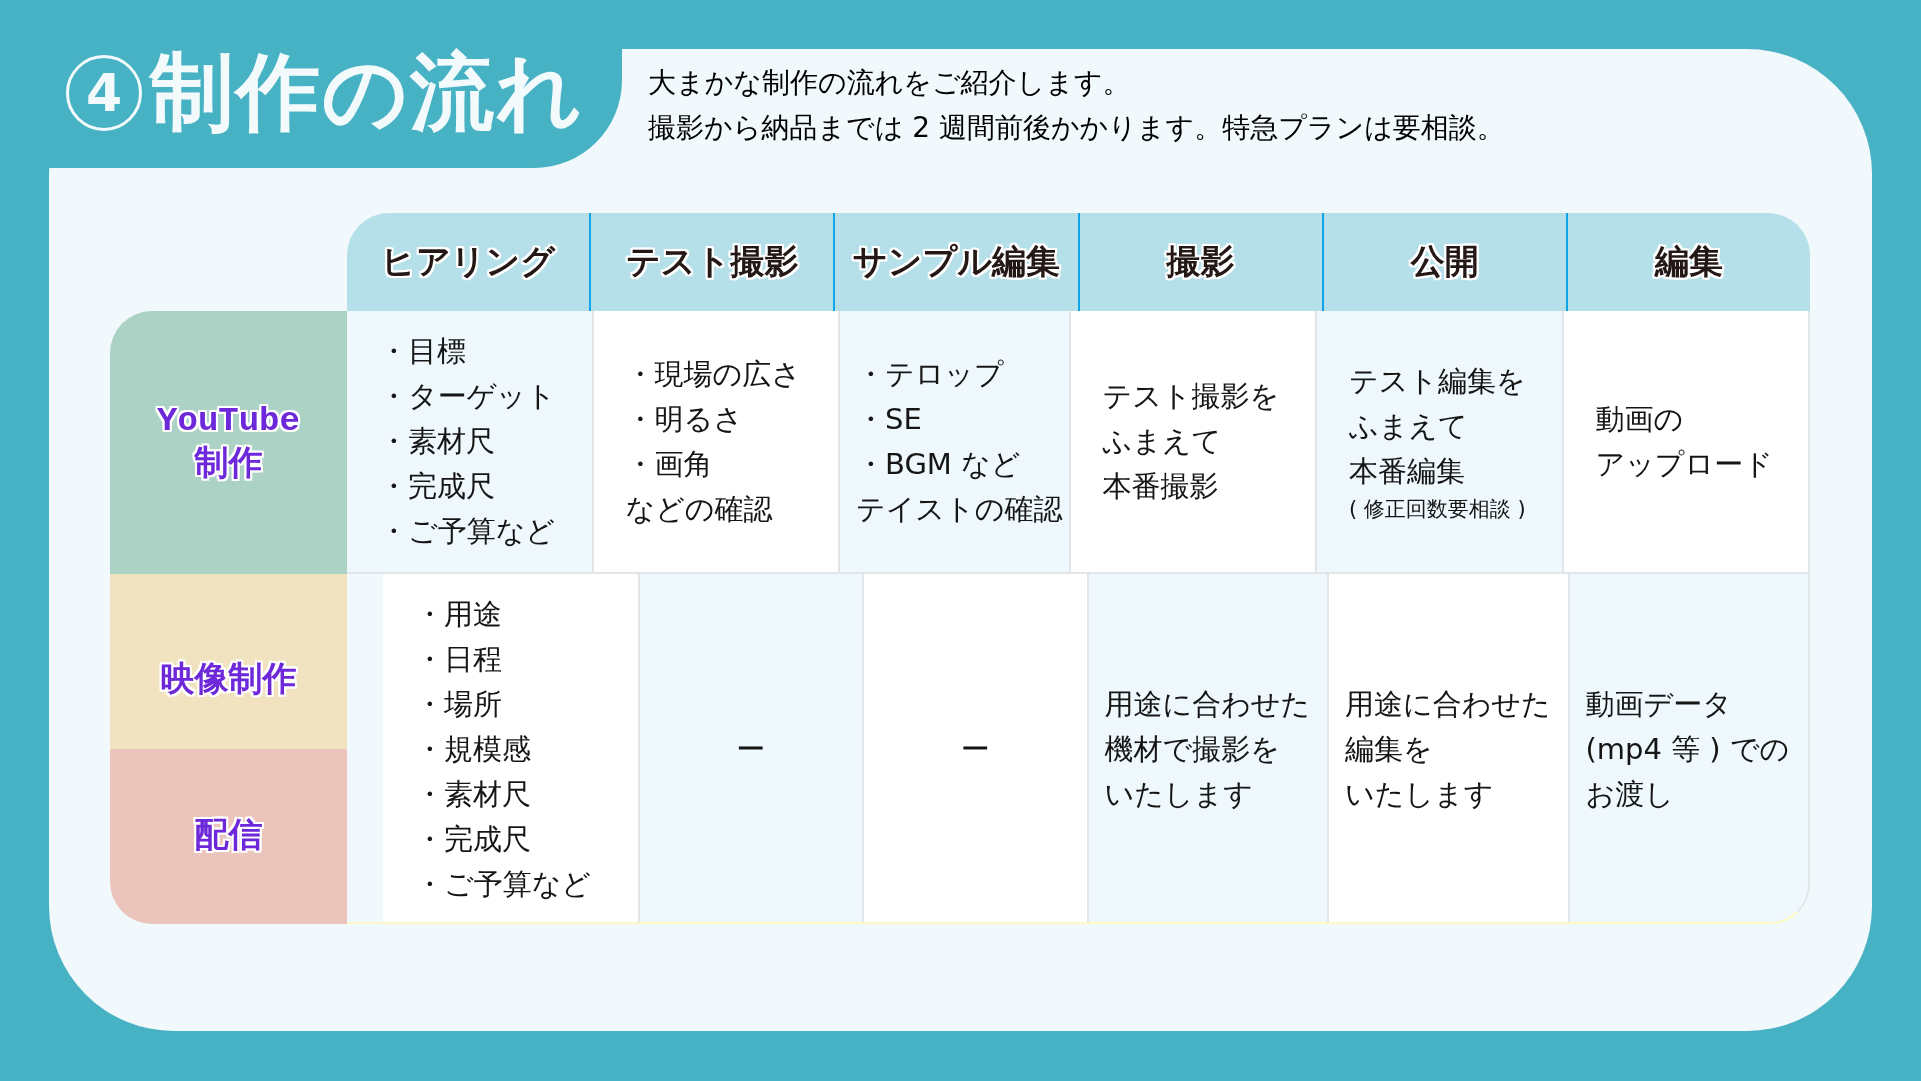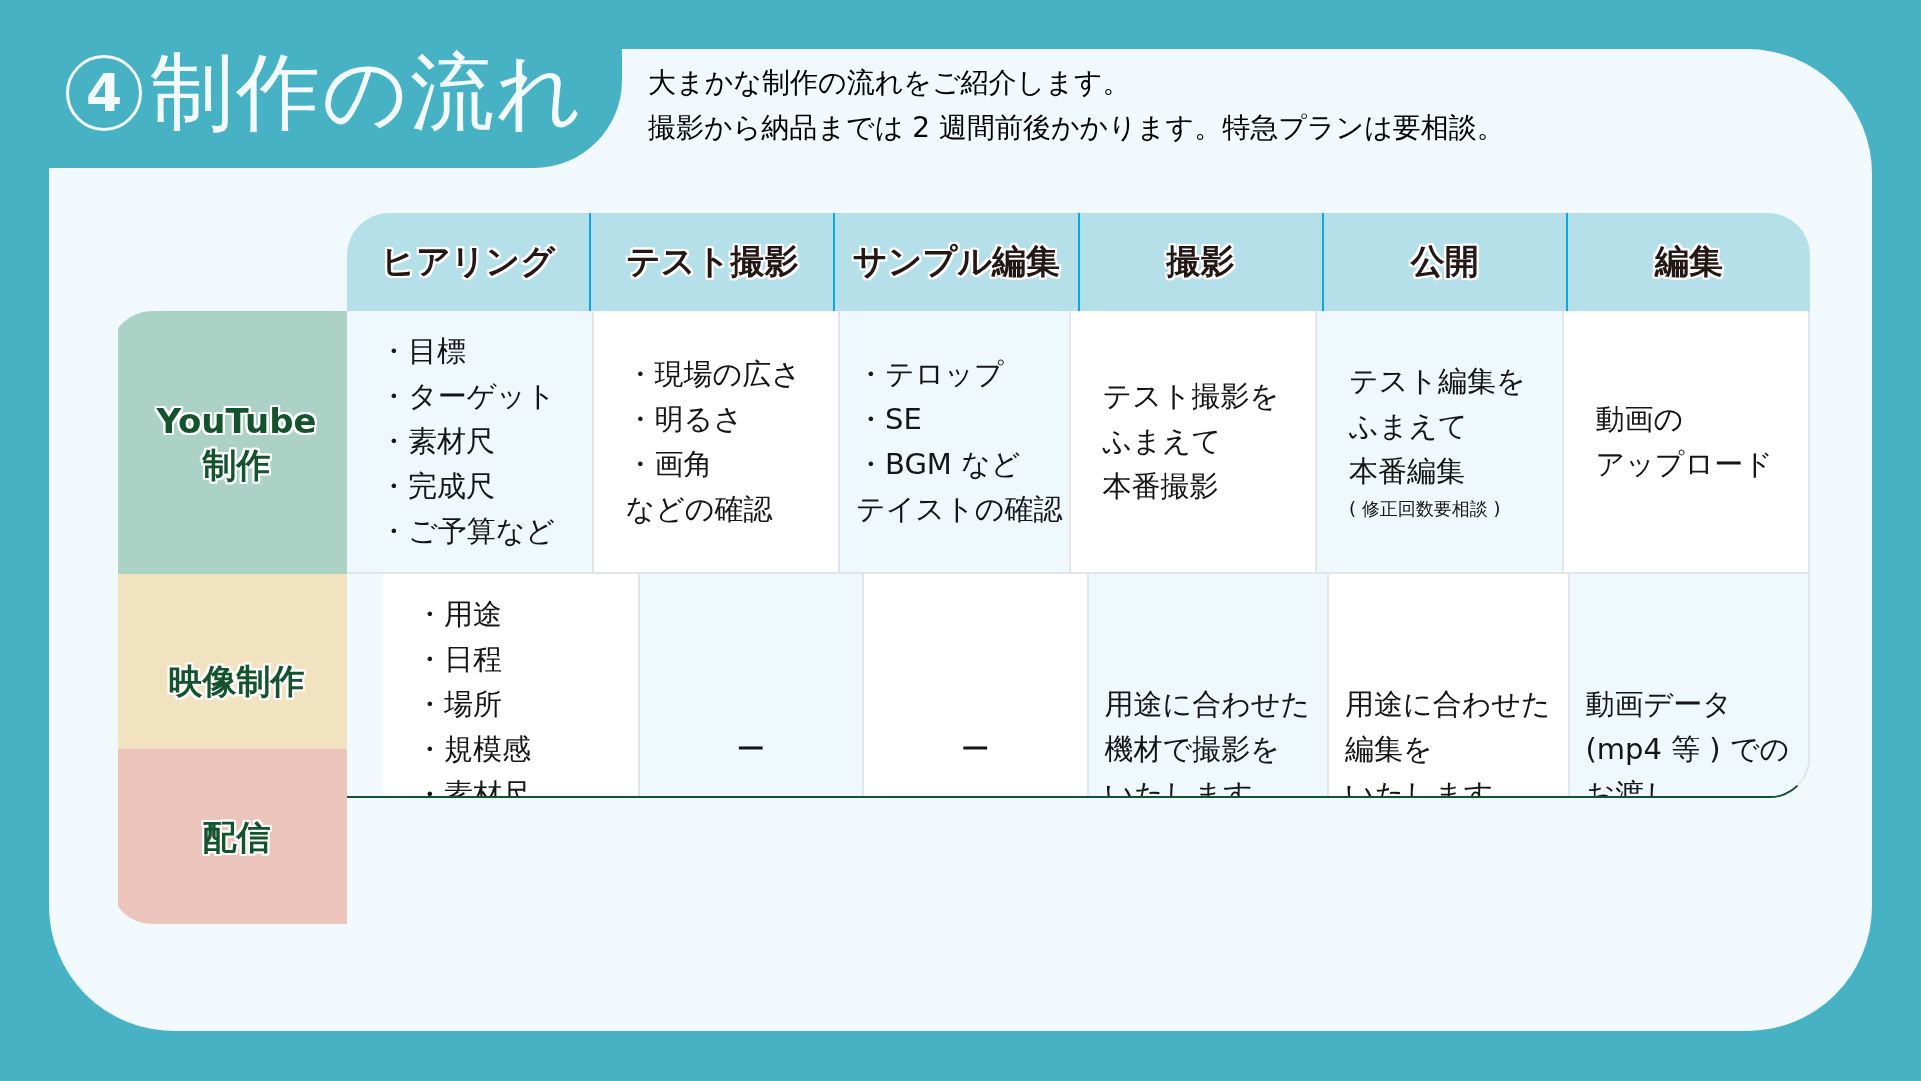--- a/index.html
+++ b/index.html
@@ -20,21 +20,21 @@
   }
   .title {
     position: absolute; left: 66px; top: 38px; height: 110px;
     display: flex; align-items: center; color: #f2fafc;
   }
   .title .num-circle {
     width: 76px; height: 76px; border: 3px solid #f2fafc; border-radius: 50%;
     display: flex; align-items: center; justify-content: center;
     font-size: 52px; font-weight: bold; margin-right: 8px;
   }
-  .title .title-text { font-size: 84px; font-weight: normal; letter-spacing: 2px; }
+  .title .title-text { font-size: 84px; font-weight: bold; letter-spacing: 2px; }
   .desc {
     position: absolute; left: 648px; top: 60px; font-size: 28px; line-height: 45px; color: #000000;
   }
   .table {
     position: absolute; left: 110px; top: 213px; width: 1700px; height: 711px;
   }
   .hdr-row {
     position: absolute; left: 237px; top: 0; width: 1463px; height: 98px;
     display: flex; background: #b5e0e9; border-radius: 42px 42px 0 0; overflow: hidden;
   }
@@ -44,47 +44,48 @@
     border-left: 2px solid #0ea5e9;
     text-shadow: 0 0 3px #fff, 0 0 3px #fff, 2px 0 0 #fff, -2px 0 0 #fff, 0 2px 0 #fff, 0 -2px 0 #fff,
                  2px 2px 0 #fff, -2px -2px 0 #fff, 2px -2px 0 #fff, -2px 2px 0 #fff;
   }
   .hdr-cell:first-child { border-left: none; }
   .labels {
     position: absolute; left: 0; top: 98px; width: 237px; height: 613px;
     border-radius: 42px 0 0 42px; overflow: hidden;
   }
   .label {
-    position: absolute; left: 8px; width: 237px;
+    position: absolute; left: 0; width: 237px;
     display: flex; align-items: center; justify-content: center; text-align: center;
-    font-size: 34px; font-weight: bold; color: #14532d; line-height: 44px;
+    font-size: 34px; font-weight: bold; color: #6d28d9; line-height: 44px;
     text-shadow: 0 0 3px #fff, 2px 0 0 #fff, -2px 0 0 #fff, 0 2px 0 #fff, 0 -2px 0 #fff,
                  2px 2px 0 #fff, -2px -2px 0 #fff, 2px -2px 0 #fff, -2px 2px 0 #fff;
+    font-family: Liberation Mono, monospace;
   }
   .label.youtube { top: 0; height: 263px; background: #acd2c6; }
   .label.video { top: 263px; height: 214px; background: #f1e3bf; }
   .label.stream { top: 438px; height: 175px; background: #ebc4bb; }
   .body-rows {
-    position: absolute; left: 237px; top: 98px; width: 1463px; height: 487px;
+    position: absolute; left: 237px; top: 98px; width: 1463px; height: 613px;
     border-bottom-right-radius: 40px; overflow: hidden;
-    border-right: 2px solid #e2e6e8; border-bottom: 2px solid #14532d;
+    border-right: 2px solid #e2e6e8; border-bottom: 2px solid #fef9c3;
   }
   .brow { display: flex; width: 100%; }
   .brow.r1 { height: 263px; border-bottom: 2px solid #e2e6e8; }
   .brow.r2 { height: 350px; padding-left: 36px; }
   .cell {
     flex: 1; border-left: 2px solid #e2e6e8; display: flex; align-items: center;
     font-size: 29px; line-height: 45px; color: #151515; padding-left: 22px;
   }
   .cell:first-child { border-left: none; }
   .cell.blue { background: #eff8fc; }
   .cell.white { background: #ffffff; }
   .cell.center { justify-content: center; padding-left: 0; }
   .cell .lines { display: flex; flex-direction: column; }
-  .cell .small { font-size: 18px; line-height: 30px; }
+  .cell .small { font-size: 21px; line-height: 30px; }
   .pad-lg { padding-left: 32px !important; }
   .pad-sm { padding-left: 16px !important; }
 </style>
 </head>
 <body>
 
 <div class="panel"></div>
 
 <div class="title-tab"></div>
 <div class="title">

